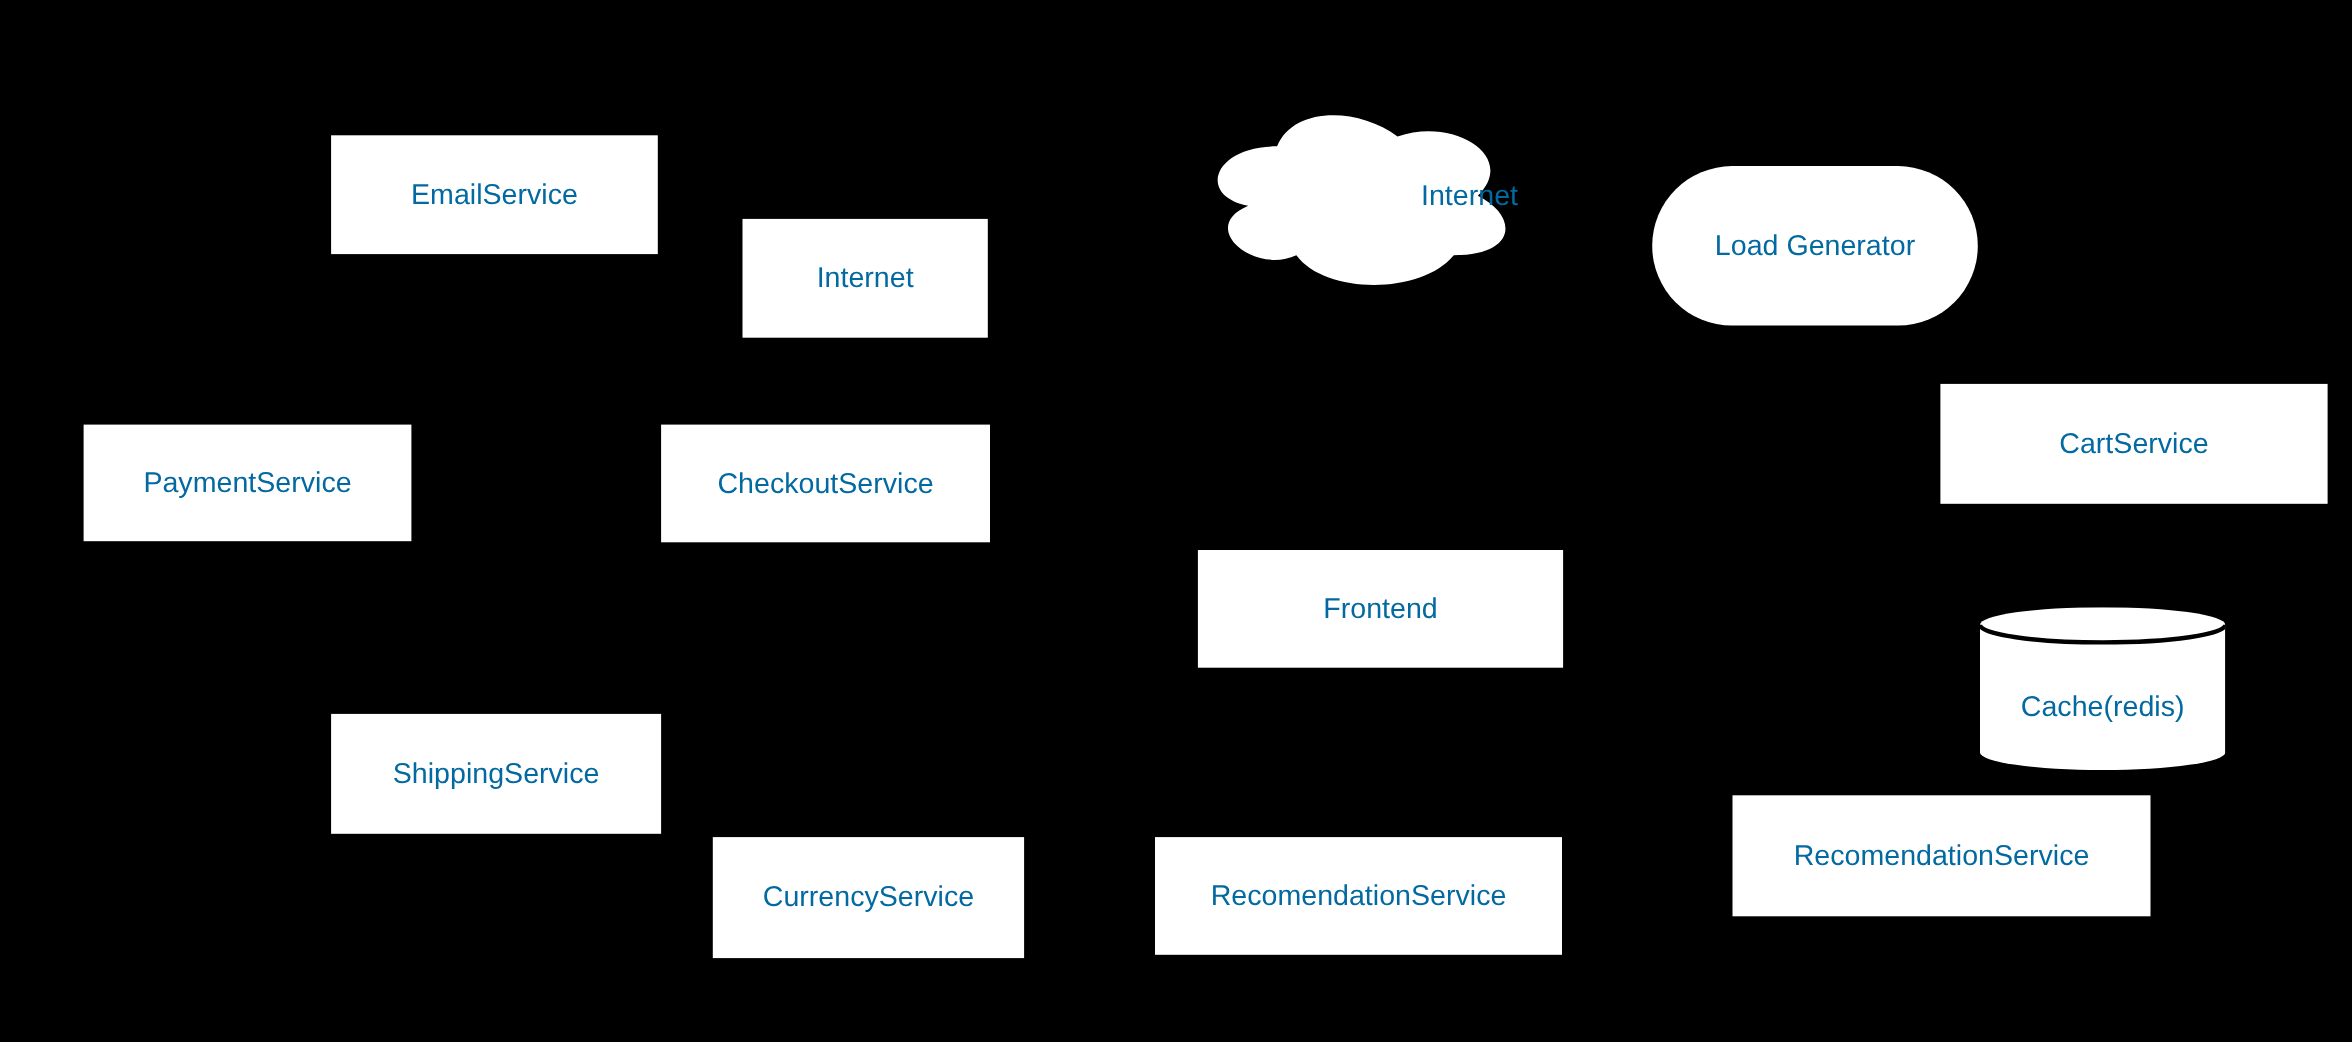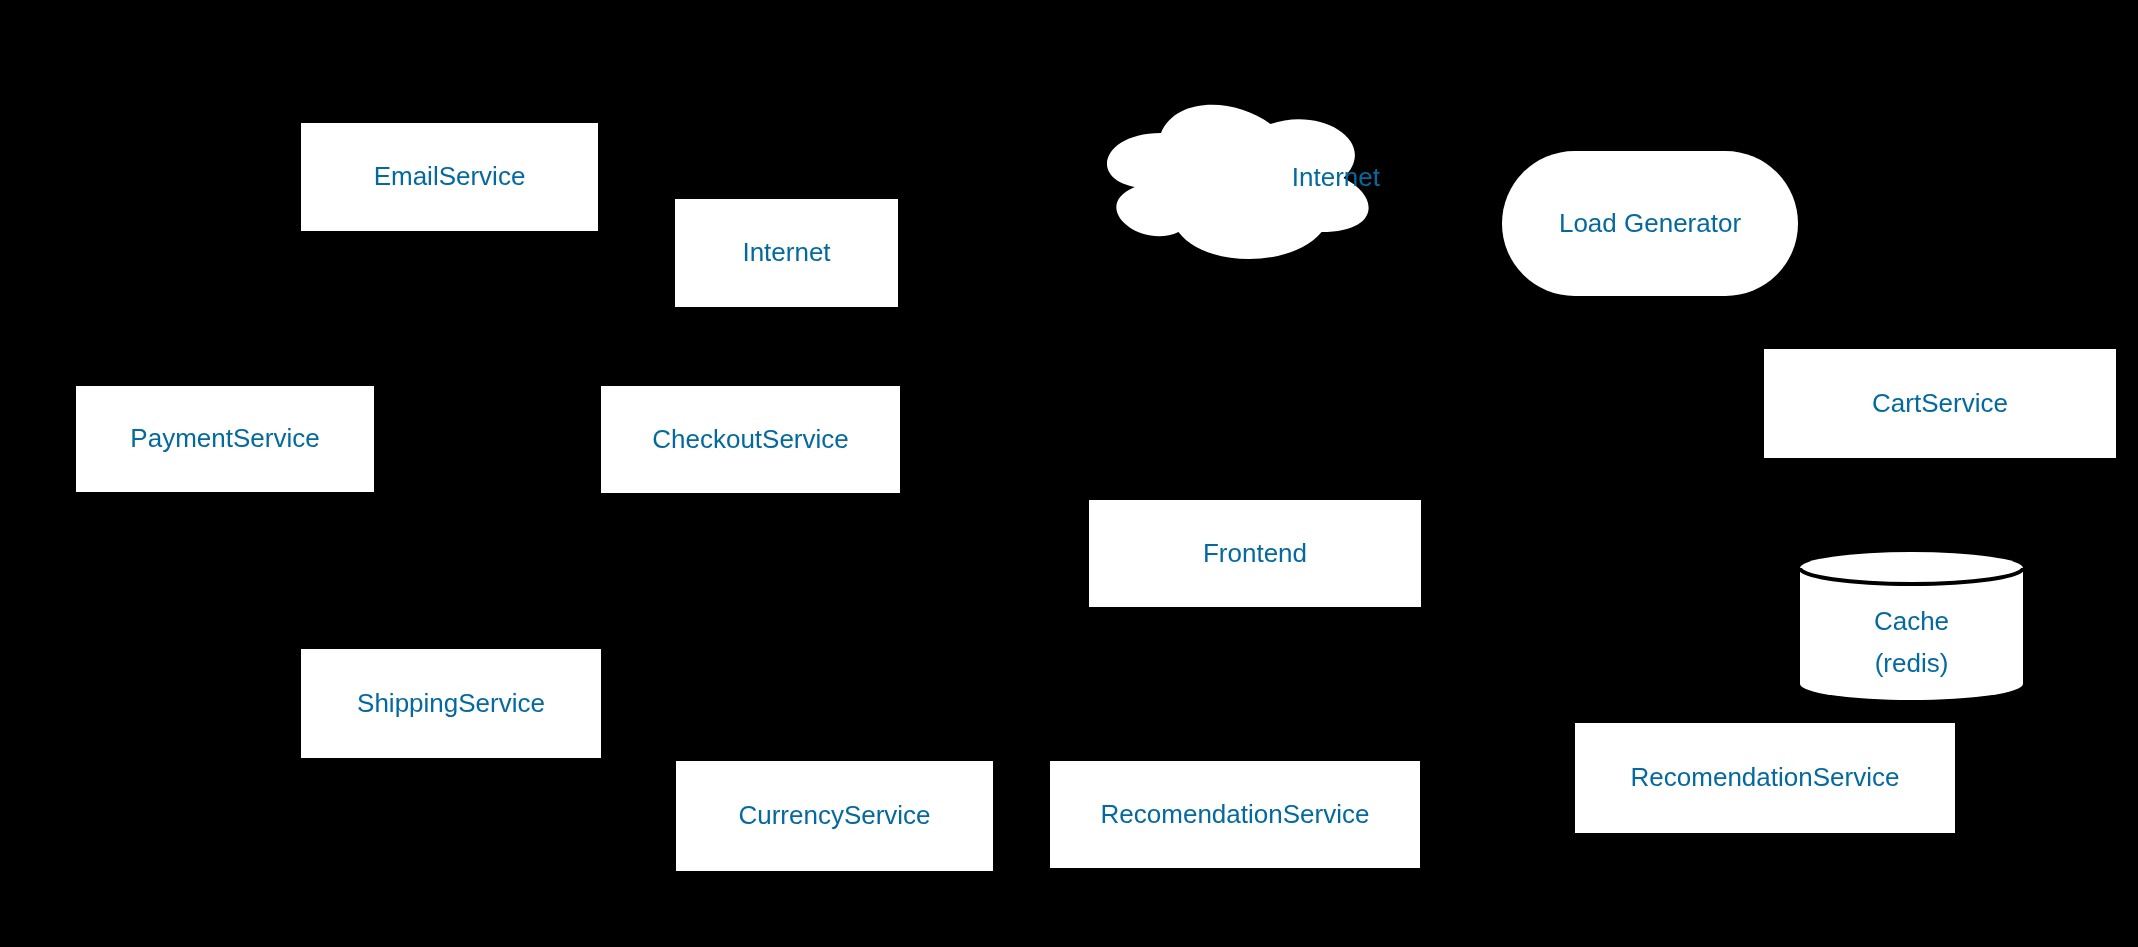--- a/index.html
+++ b/index.html
@@ -52,21 +52,20 @@
     align-items: center;
     justify-content: flex-end;
   }
   .cylinder-label {
     position: absolute;
     left: 0;
     top: 32px;
     width: 100%;
     height: 116px;
     display: flex;
-    flex-direction: column;
     align-items: center;
     justify-content: center;
   }
   .cylinder-label .label {
     line-height: 42px;
   }
 </style>
 </head>
 <body>
 
@@ -119,21 +118,21 @@
     <span class="cylinder-label">
       <span class="label">Cache</span>
       <span class="label">(redis)</span>
     </span>
   </div>
 
   <div class="node rect" style="left:301px;top:649px;width:300px;height:109px">
     <span class="label">ShippingService</span>
   </div>
 
-  <div class="node rect" style="left:676px;top:761px;width:317px;height:110px">
+  <div class="node rect" style="left:648px;top:761px;width:283px;height:110px">
     <span class="label">CurrencyService</span>
   </div>
 
   <div class="node rect" style="left:1050px;top:761px;width:370px;height:107px">
     <span class="label">RecomendationService</span>
   </div>
 
   <div class="node rect" style="left:1575px;top:723px;width:380px;height:110px">
     <span class="label">RecomendationService</span>
   </div>

